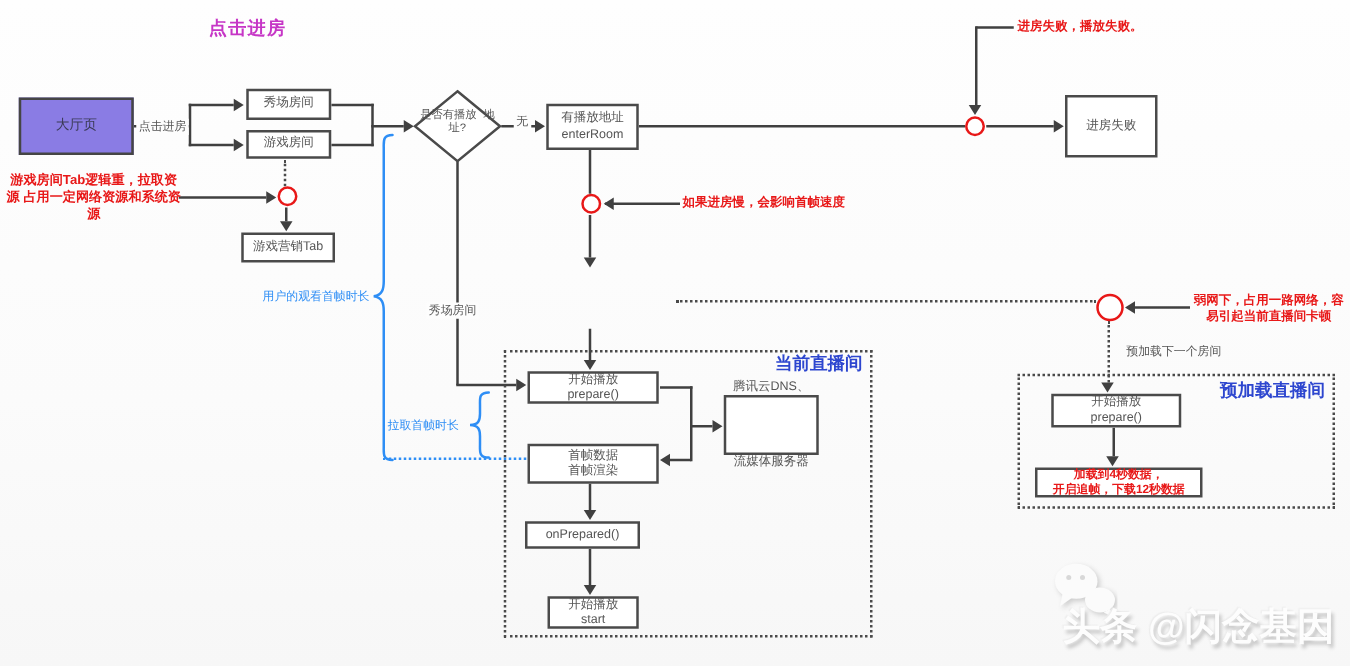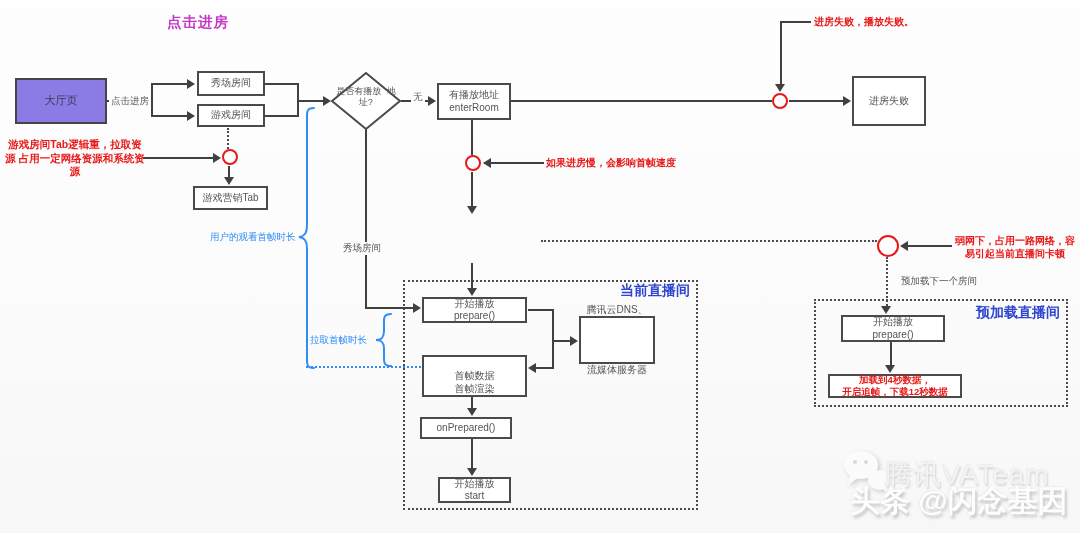--- a/index.html
+++ b/index.html
@@ -161,21 +161,21 @@
     <span>进房失败</span>
   </div>
   <div class="box" style="left:422px;top:297px;width:105px;height:26px;">
     <span>开始播放</span>
     <span>prepare()</span>
   </div>
   <div class="box" style="left:579px;top:316px;width:76px;height:48px;gap:48px;">
     <span>腾讯云DNS、</span>
     <span>流媒体服务器</span>
   </div>
-  <div class="box" style="left:422px;top:355px;width:105px;height:42px;justify-content:flex-end;">
+  <div class="box" style="left:422px;top:355px;width:105px;height:32px;">
     <span>首帧数据</span>
     <span>首帧渲染</span>
   </div>
   <div class="box" style="left:420px;top:417px;width:92px;height:22px;">
     <span>onPrepared()</span>
   </div>
   <div class="box" style="left:438px;top:477px;width:73px;height:26px;">
     <span>开始播放</span>
     <span>start</span>
   </div>
@@ -210,16 +210,15 @@
   <svg class="wm-icon" width="54" height="50">
     <g fill="#fbfbfb" style="filter:drop-shadow(2px 2px 2px #cccccc);">
       <ellipse cx="21" cy="18" rx="17" ry="14"></ellipse>
       <path d="M10 28 L8 38 L18 31 Z"></path>
       <ellipse cx="40" cy="33" rx="12" ry="10"></ellipse>
       <path d="M48 40 L51 47 L43 43 Z"></path>
     </g>
     <circle cx="15" cy="15" r="2" fill="#d8d8d8"></circle>
     <circle cx="26" cy="15" r="2" fill="#d8d8d8"></circle>
   </svg>
-  <div class="wm-team">腾讯VATeam</div>
   <div class="wm-src">头条 @闪念基因</div>
 
 </div>
 
 </body></html>

